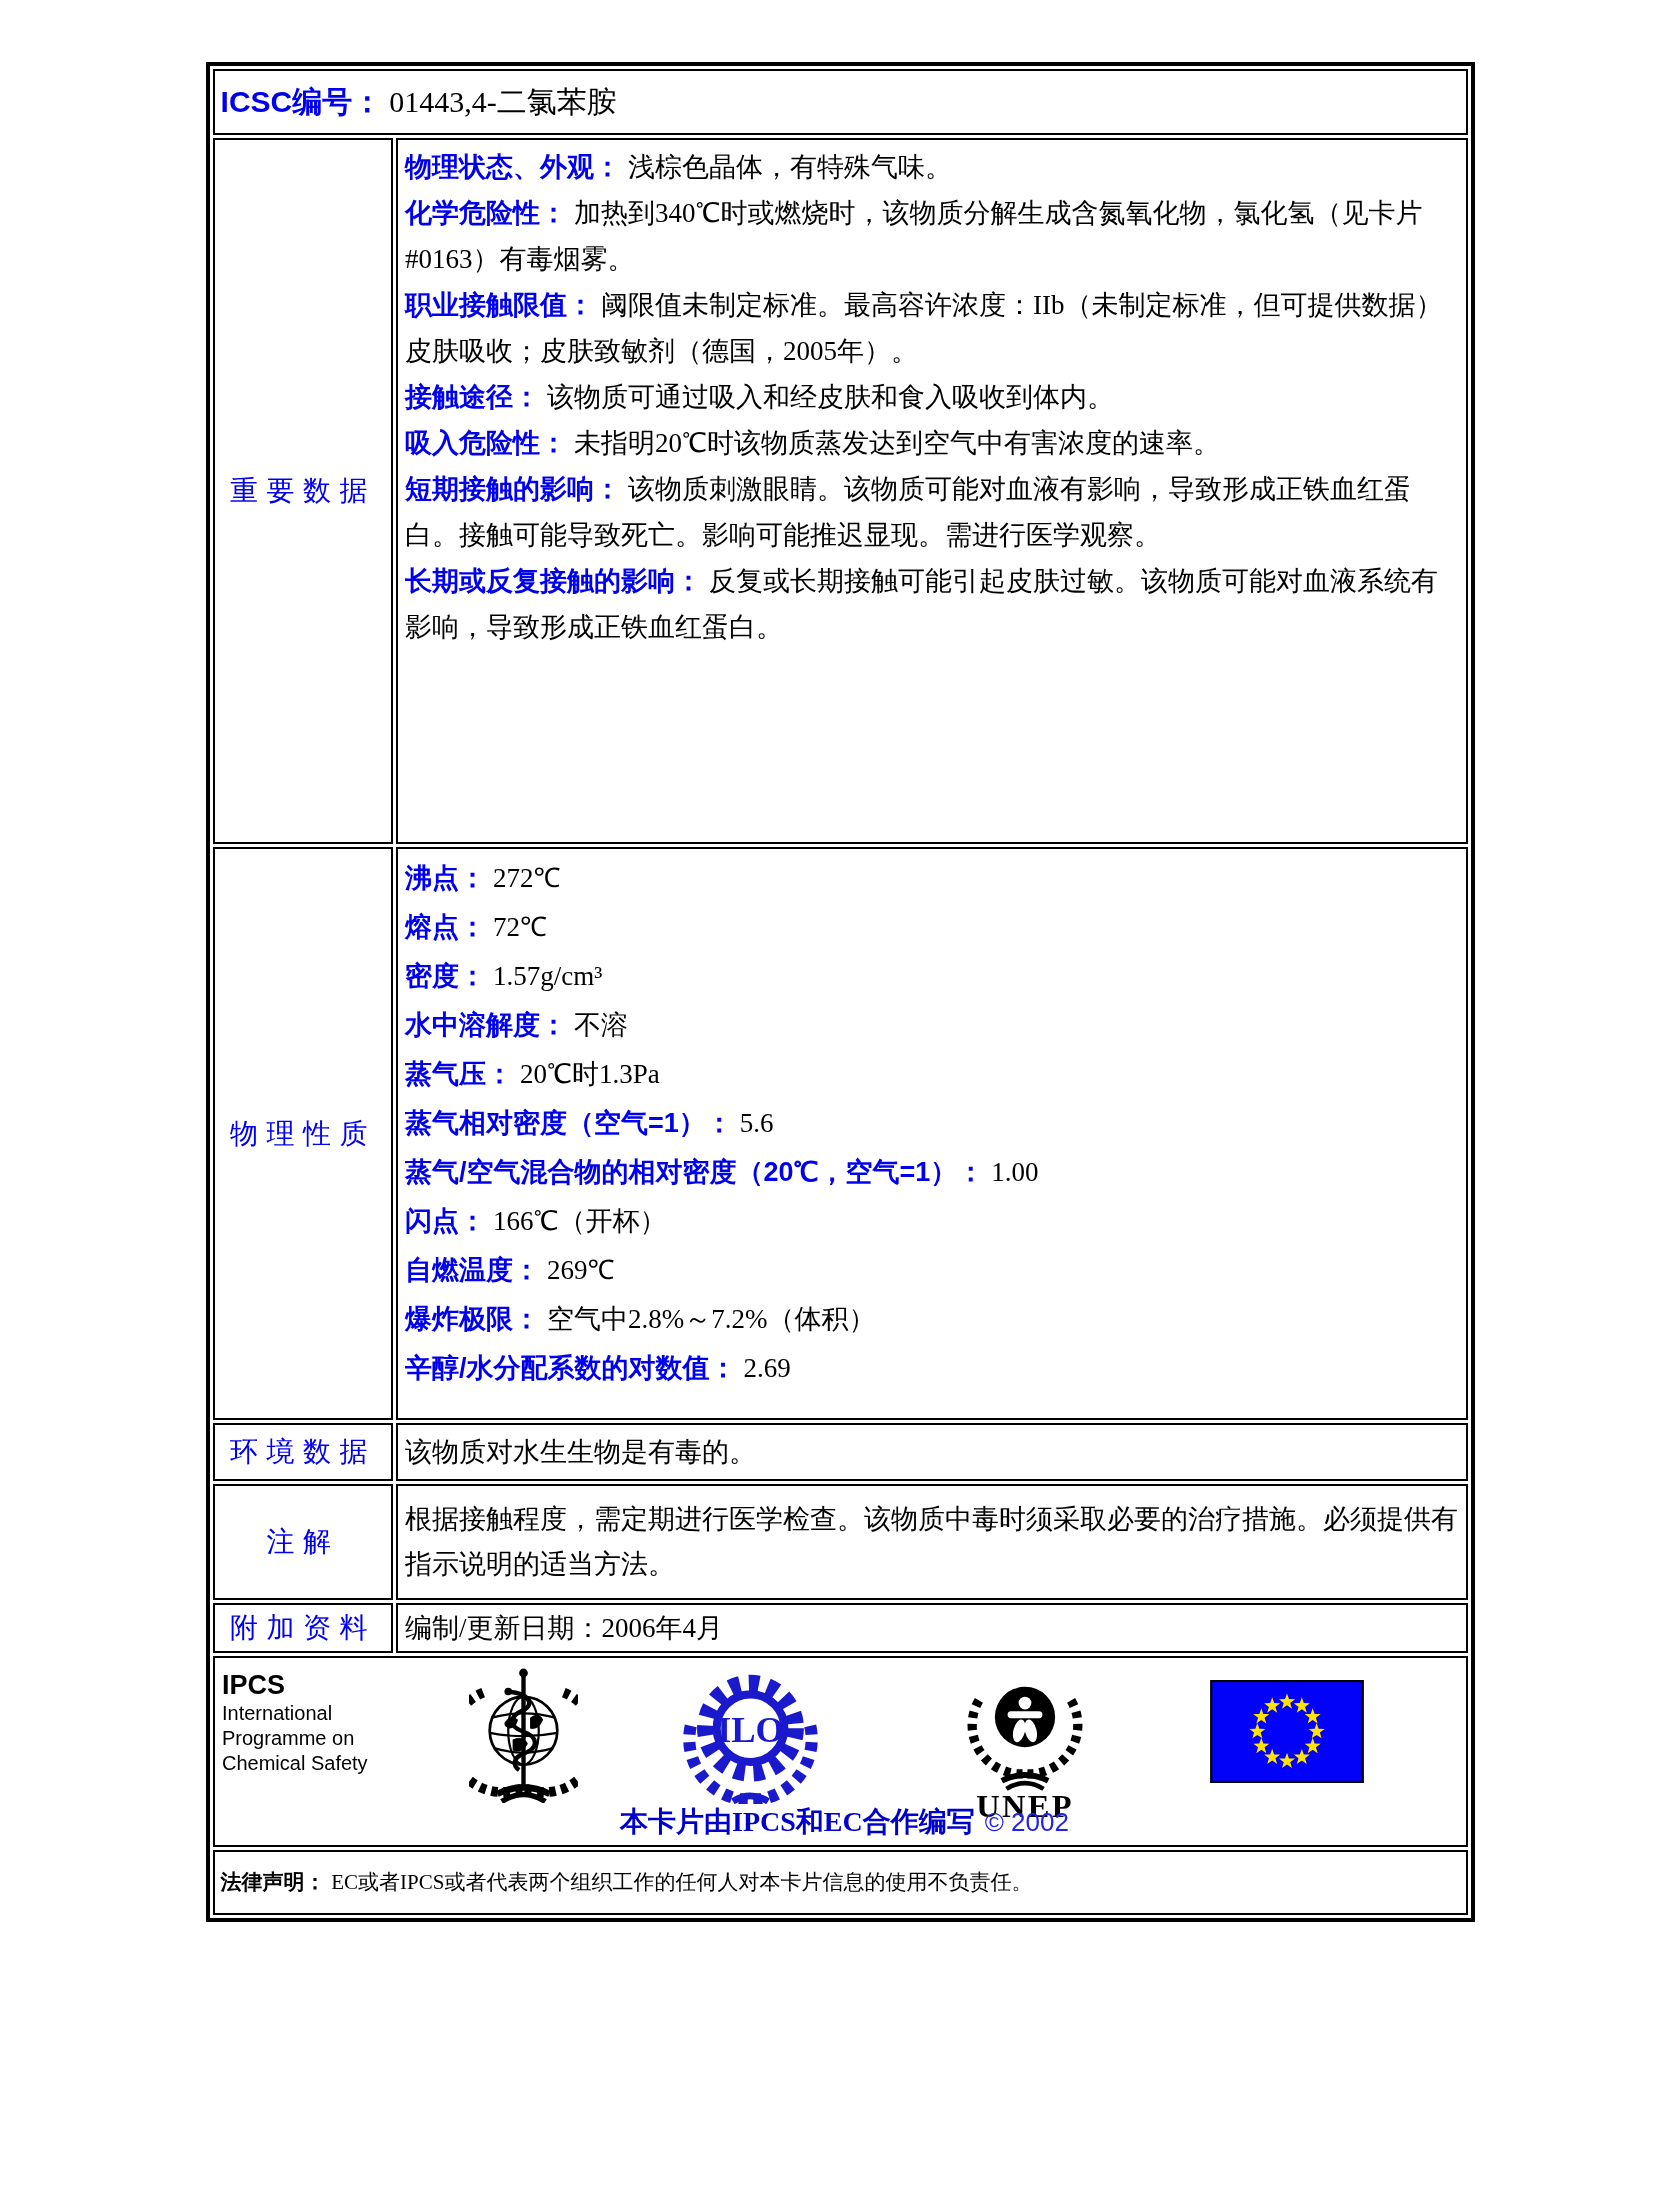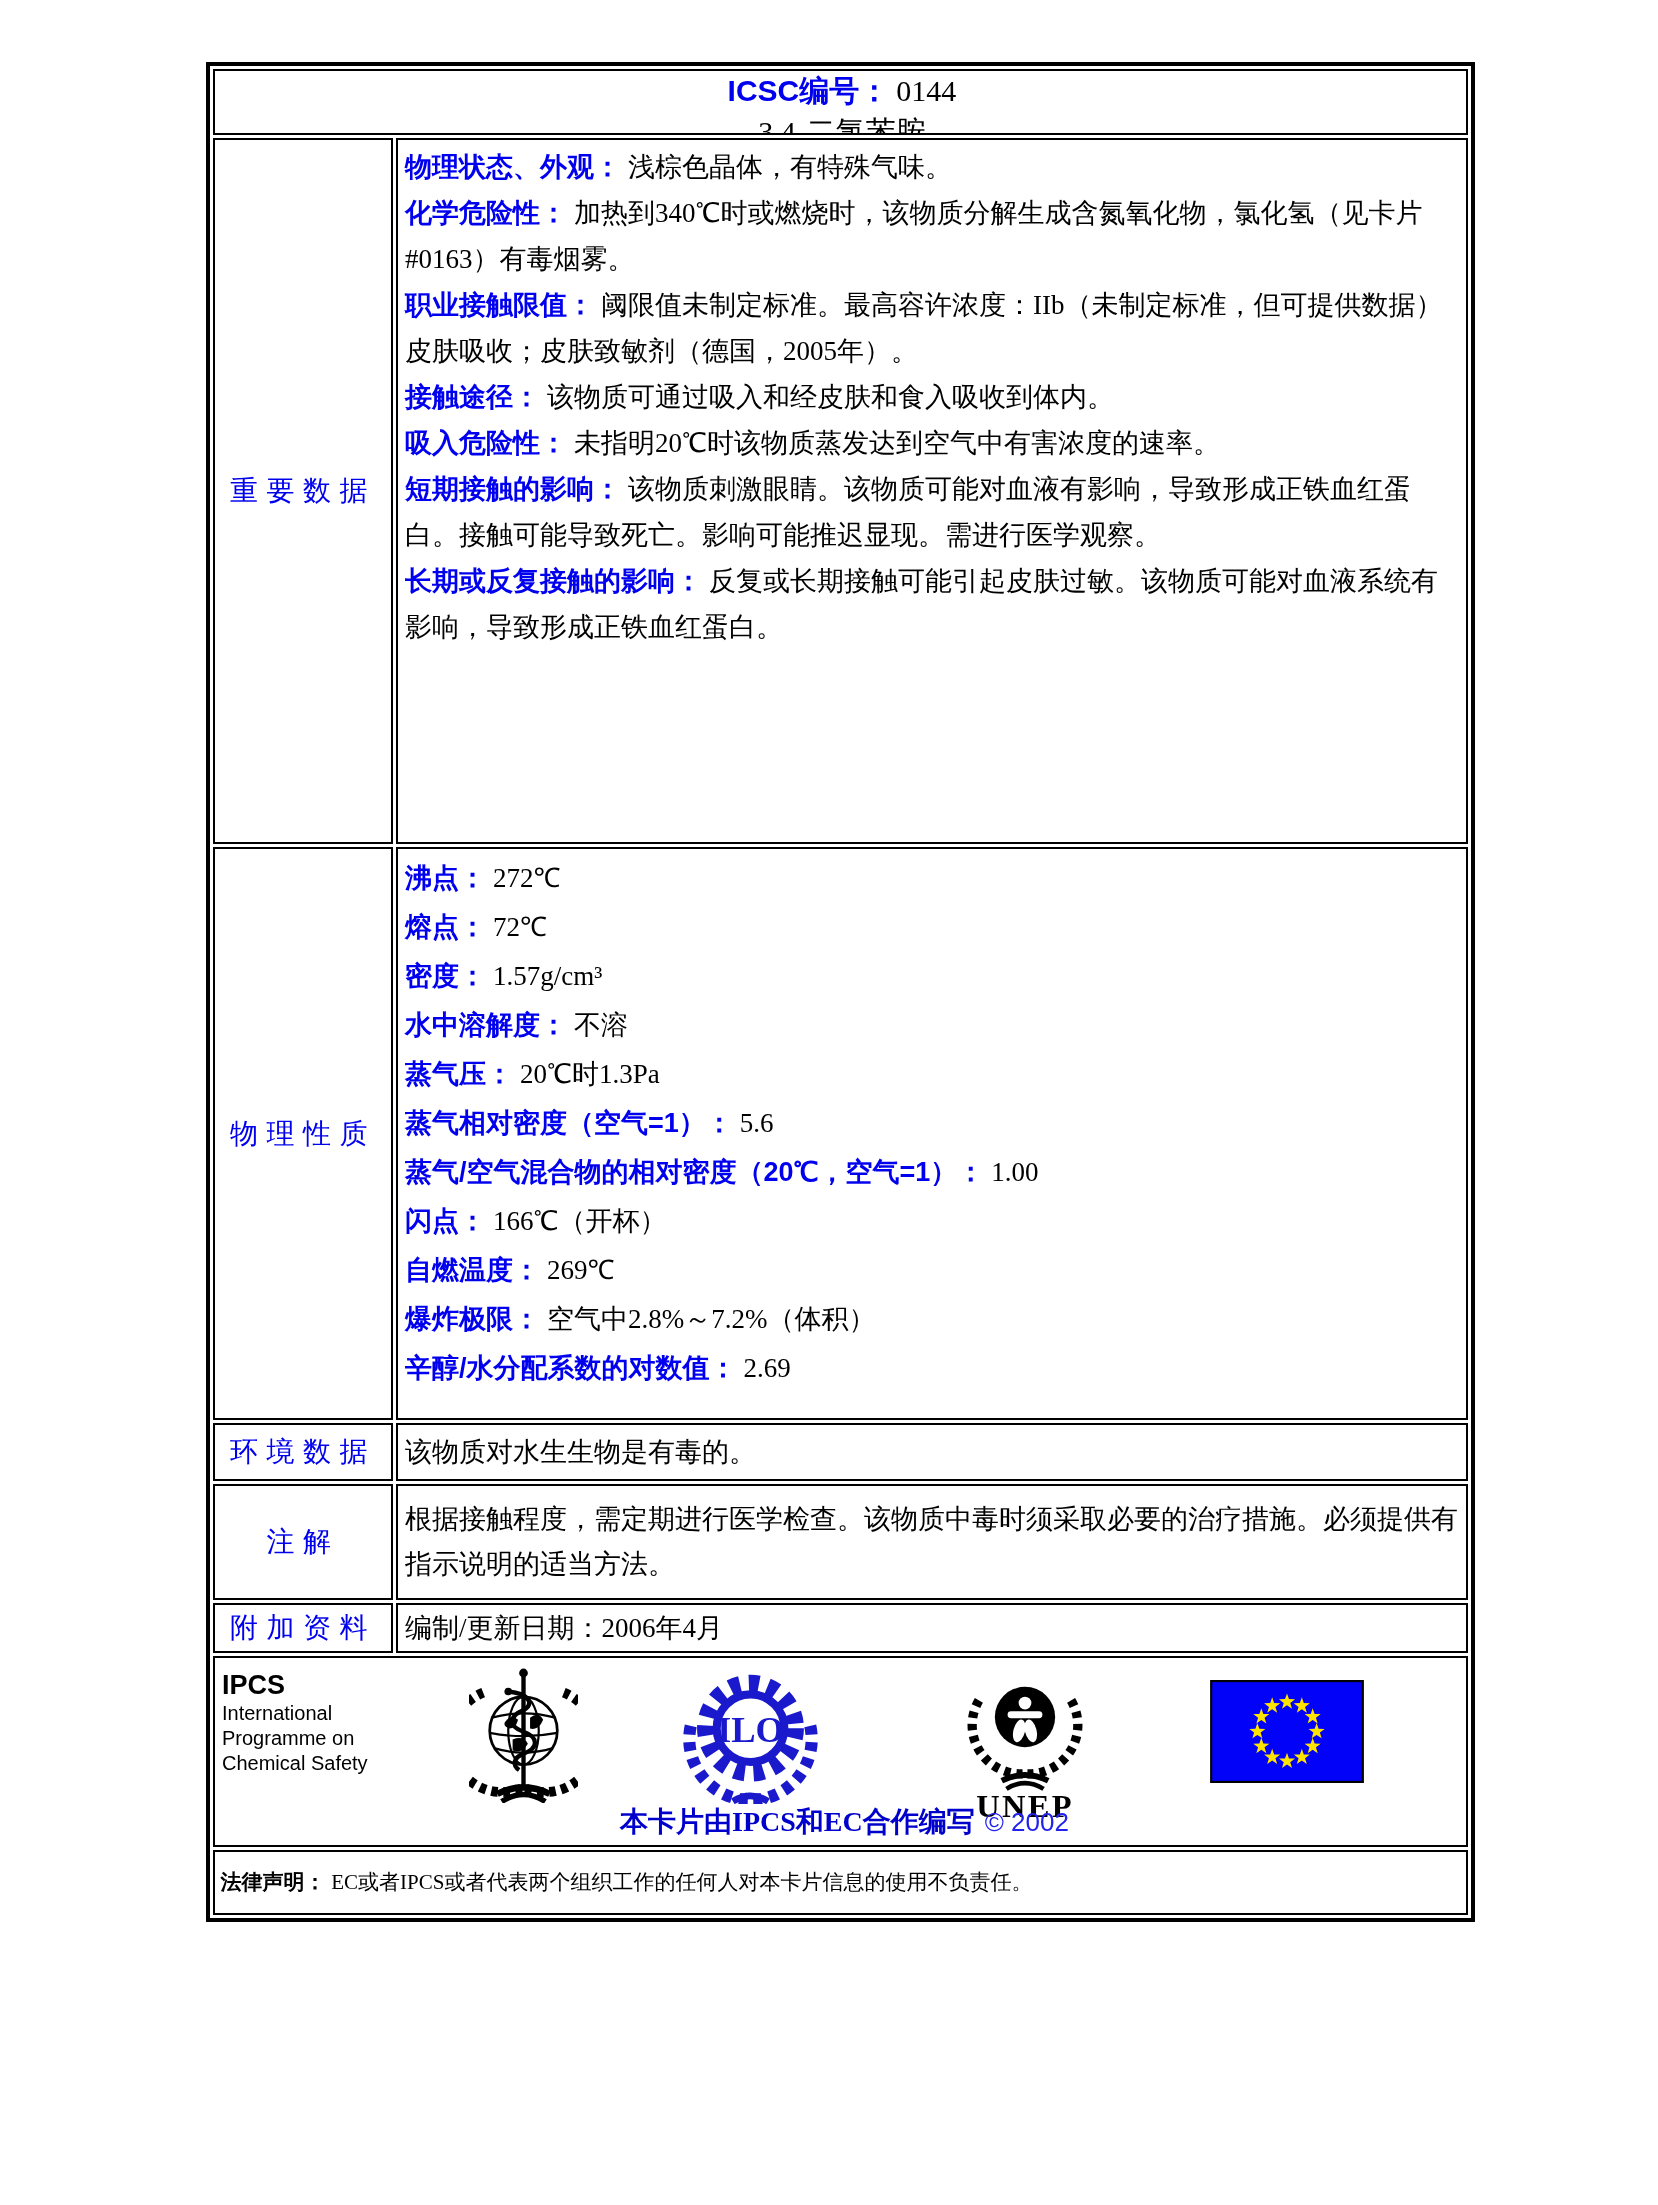--- a/index.html
+++ b/index.html
@@ -12,21 +12,21 @@
   table.card{position:absolute;left:206px;top:62px;width:1269px;
         border:4.2px solid #000;border-collapse:separate;border-spacing:3.5px;
         table-layout:fixed;background:#fff;}
   td{border:2.1px solid #000;background:#fff;overflow:hidden;}
   td.side{text-align:center;vertical-align:middle;
         color:#0000EE;font-weight:normal;font-family:"Liberation Sans",sans-serif;
         font-size:28px;letter-spacing:8.5px;}
   td.content{vertical-align:top;padding:4.2px 5.6px 4.2px 7px;font-size:27px;}
   .h-row td{height:62px;border:2.1px solid #000;}
   .header-cell{display:flex;align-items:center;justify-content:flex-start;
-        height:62px;padding:0 2.8px 0 5.6px;font-size:30px;flex-direction:column;}
+        height:62px;padding:0 2.8px 0 5.6px;font-size:30px;}
   .lbl-blue{color:#0000EE;font-weight:bold;font-family:"Liberation Sans",sans-serif;
         margin-right:7px;}
   .val{color:#000;}
   .r-important td{height:694px;}
   .r-physical td{height:560px;}
   .r-env td{height:46px;}
   .r-notes td{height:103px;}
   .r-add td{height:38px;}
   .r-logos td{height:187px;}
   .r-legal td{height:61px;}

